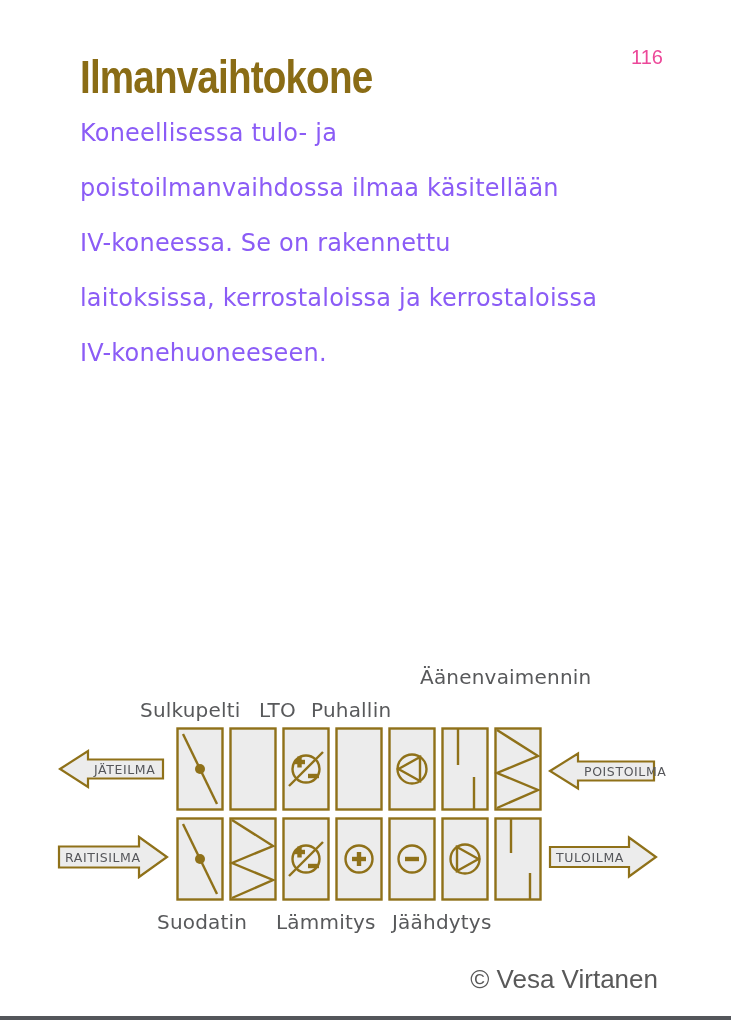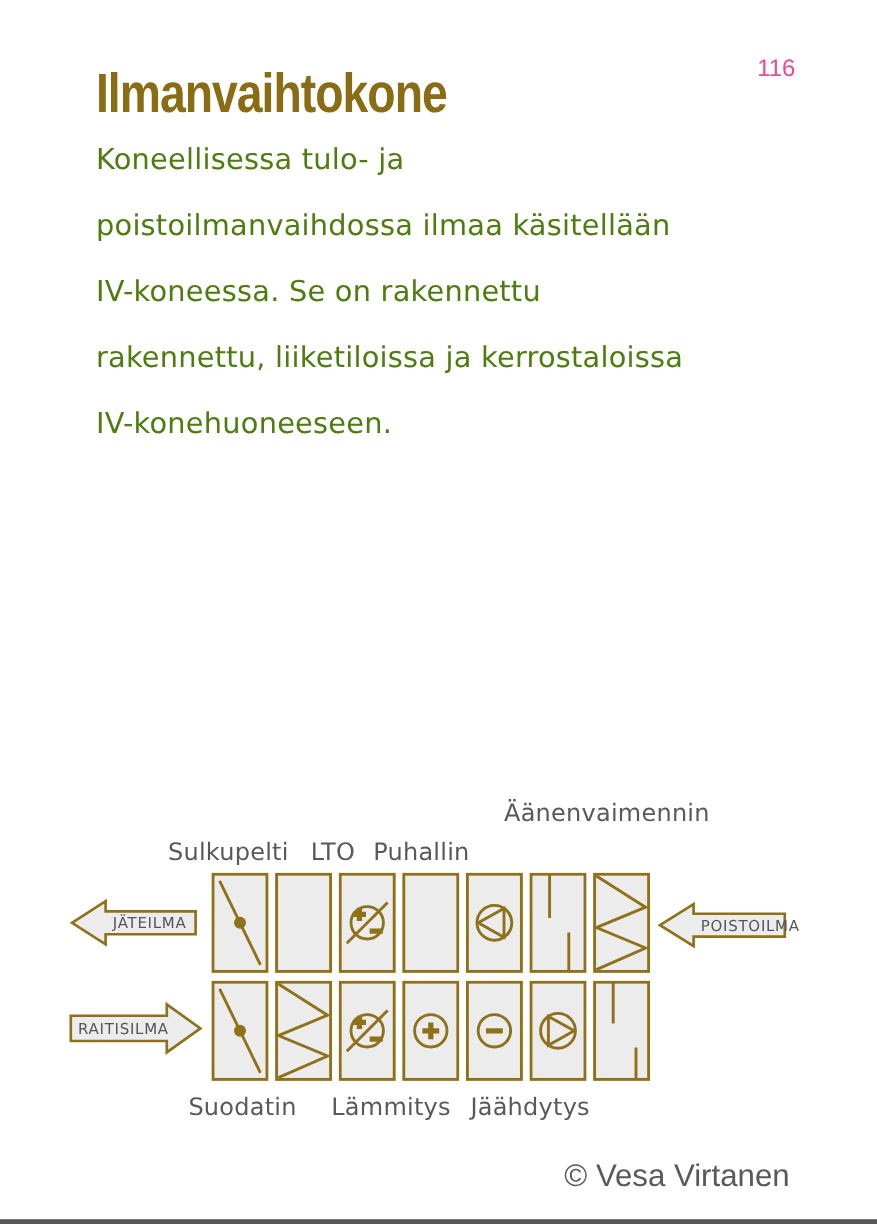--- a/index.html
+++ b/index.html
@@ -10,21 +10,21 @@
   .page-number{
     position:absolute;left:631px;top:34px;
     font-family:"Liberation Sans",sans-serif;font-size:20px;color:#ec4899;margin-top:12px;
   }
   .title{
     position:absolute;left:80px;top:50px;
     font-family:"Liberation Sans",sans-serif;font-weight:700;
     font-size:46px;color:#8a6c15;letter-spacing:-1px;
     transform:scaleX(0.84);transform-origin:left center;white-space:nowrap;
   }
-  .para{position:absolute;left:80px;width:640px;color:#4d7c0f;}
+  .para{position:absolute;left:80px;width:640px;color:#8b5cf6;}
   .para .line{height:55px;line-height:55px;font-size:24px;letter-spacing:0.2px;white-space:nowrap;}
   .p1{top:106px;}
   .p2{top:398px;}
   .diag-label{
     position:absolute;color:#58595b;font-size:20px;white-space:nowrap;
     letter-spacing:0.2px;
   }
   .cell{position:absolute;width:48px;height:84px;}
   .arrow{position:absolute;}
   .arrow svg{position:absolute;left:0;top:0;}
@@ -93,21 +93,21 @@
 <div class="page">
 
   <div class="page-number">116</div>
 
   <h1 class="title" style="margin:0">Ilmanvaihtokone</h1>
 
   <div class="para p1">
     <div class="line">Koneellisessa tulo- ja</div>
     <div class="line">poistoilmanvaihdossa ilmaa käsitellään</div>
     <div class="line">IV-koneessa. Se on rakennettu</div>
-    <div class="line">rakennettu, liiketiloissa ja kerrostaloissa</div>
+    <div class="line">laitoksissa, kerrostaloissa ja kerrostaloissa</div>
     <div class="line">IV-konehuoneeseen.</div>
   </div>
 
 
   <span class="diag-label" style="left:140px;top:698px">Sulkupelti</span>
   <span class="diag-label" style="left:259px;top:698px">LTO</span>
   <span class="diag-label" style="left:311px;top:698px">Puhallin</span>
   <span class="diag-label" style="left:420px;top:665px">Äänenvaimennin</span>
 
   <svg class="cell" style="left:176px;top:727px" viewBox="0 0 48 84">
@@ -181,20 +181,26 @@
     <span class="arrow-label">POISTOILMA</span>
   </div>
 
   <div class="arrow arrow-right" style="left:57px;top:834px;width:112px;height:46px">
     <svg width="112" height="46" viewBox="0 0 112 46">
       <polygon class="arrowshape" points="2,12.5 82,12.5 82,3 110,23 82,43 82,33.5 2,33.5"></polygon>
     </svg>
     <span class="arrow-label">RAITISILMA</span>
   </div>
 
+  <div class="arrow arrow-right" style="left:548px;top:835px;width:110px;height:44px">
+    <svg width="110" height="44" viewBox="0 0 110 44">
+      <polygon class="arrowshape" points="2,12 81,12 81,2.5 108,22 81,41.5 81,32 2,32"></polygon>
+    </svg>
+    <span class="arrow-label">TULOILMA</span>
+  </div>
 
   <span class="diag-label" style="left:157px;top:910px">Suodatin</span>
   <span class="diag-label" style="left:276px;top:910px">Lämmitys</span>
   <span class="diag-label" style="left:392px;top:910px">Jäähdytys</span>
 
   <div class="copyright">© Vesa Virtanen</div>
 
   <div class="footer-bar"></div>
 
 </div>

